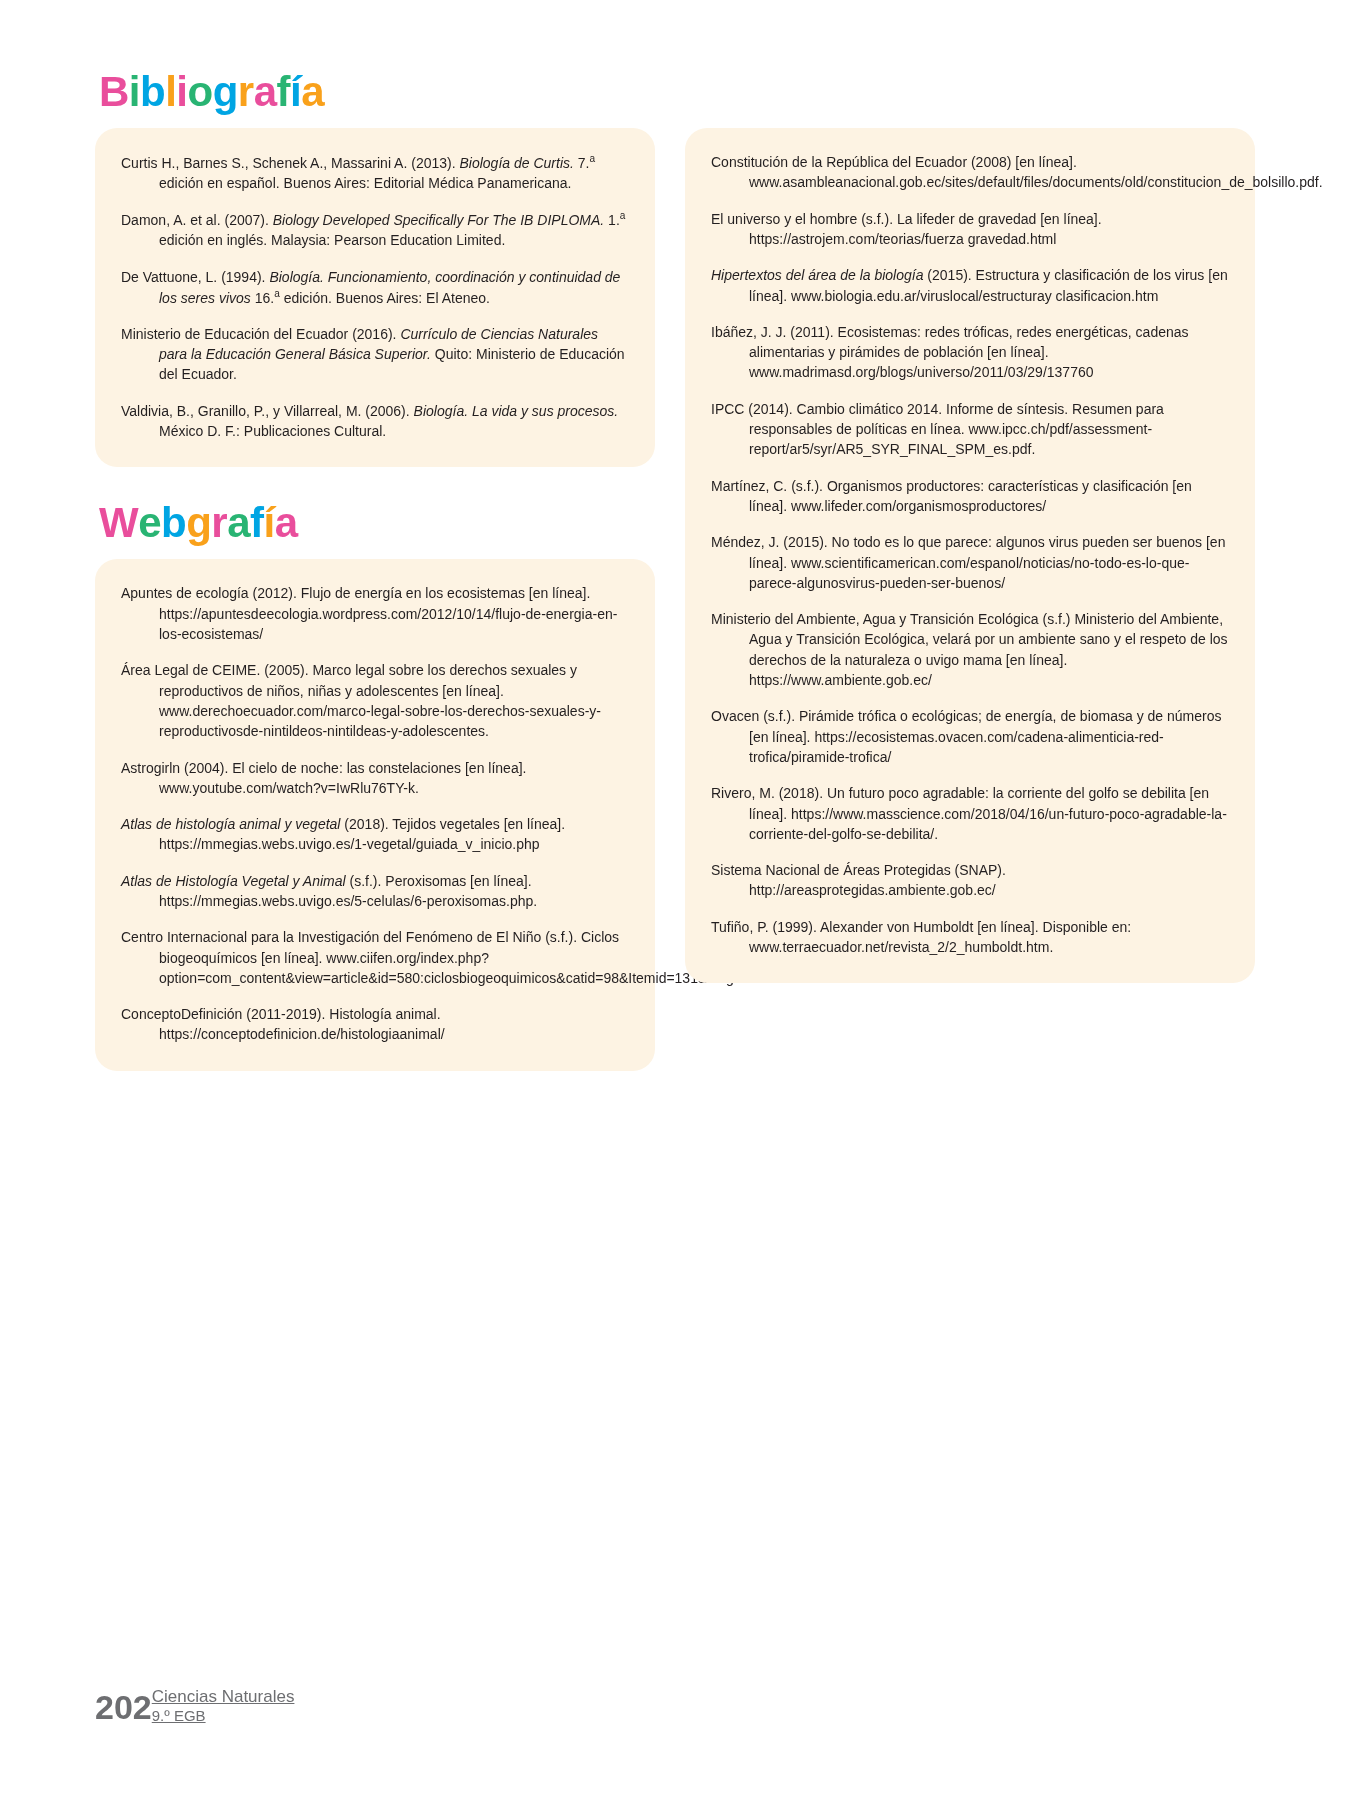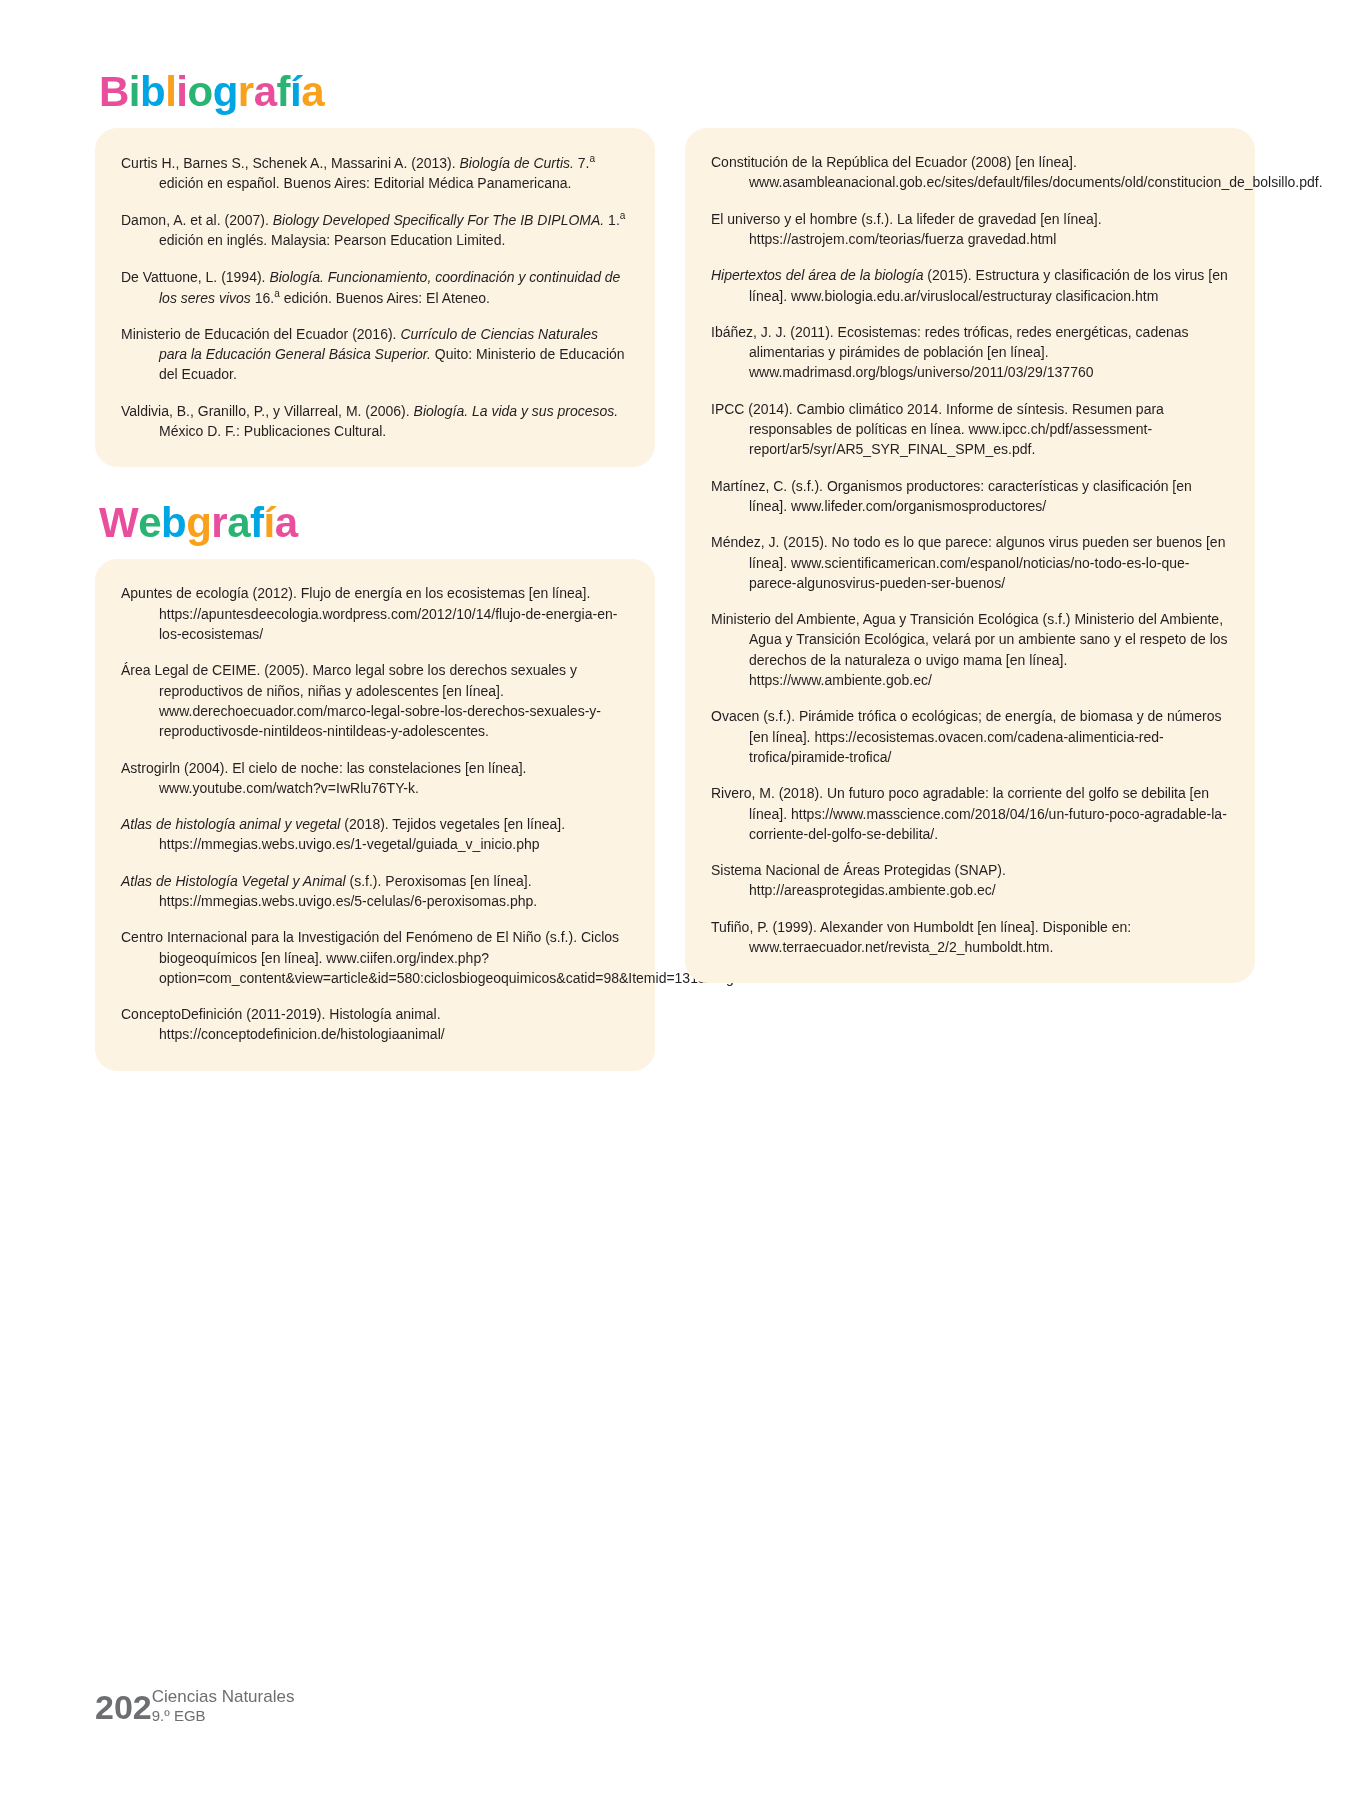--- a/index.html
+++ b/index.html
@@ -77,20 +77,21 @@
     font-size:34px;
     font-weight:bold;
     color:#6d6e71;
     line-height:1;
   }
   .footer-text{
     font-size:17px;
     color:#6d6e71;
     line-height:1.25;
     padding-bottom:2px;
+    text-decoration:underline;
   }
   .footer-text div:last-child{font-size:15px;}
 </style>
 </head>
 <body>
 
 <div class="page">
 
   <h1 class="heading" id="h-biblio"><span style="color: rgb(233, 78, 156);">B</span><span style="color: rgb(41, 180, 115);">i</span><span style="color: rgb(0, 165, 227);">b</span><span style="color: rgb(249, 161, 27);">l</span><span style="color: rgb(233, 78, 156);">i</span><span style="color: rgb(41, 180, 115);">o</span><span style="color: rgb(0, 165, 227);">g</span><span style="color: rgb(249, 161, 27);">r</span><span style="color: rgb(233, 78, 156);">a</span><span style="color: rgb(41, 180, 115);">f</span><span style="color: rgb(0, 165, 227);">í</span><span style="color: rgb(249, 161, 27);">a</span></h1>
 

